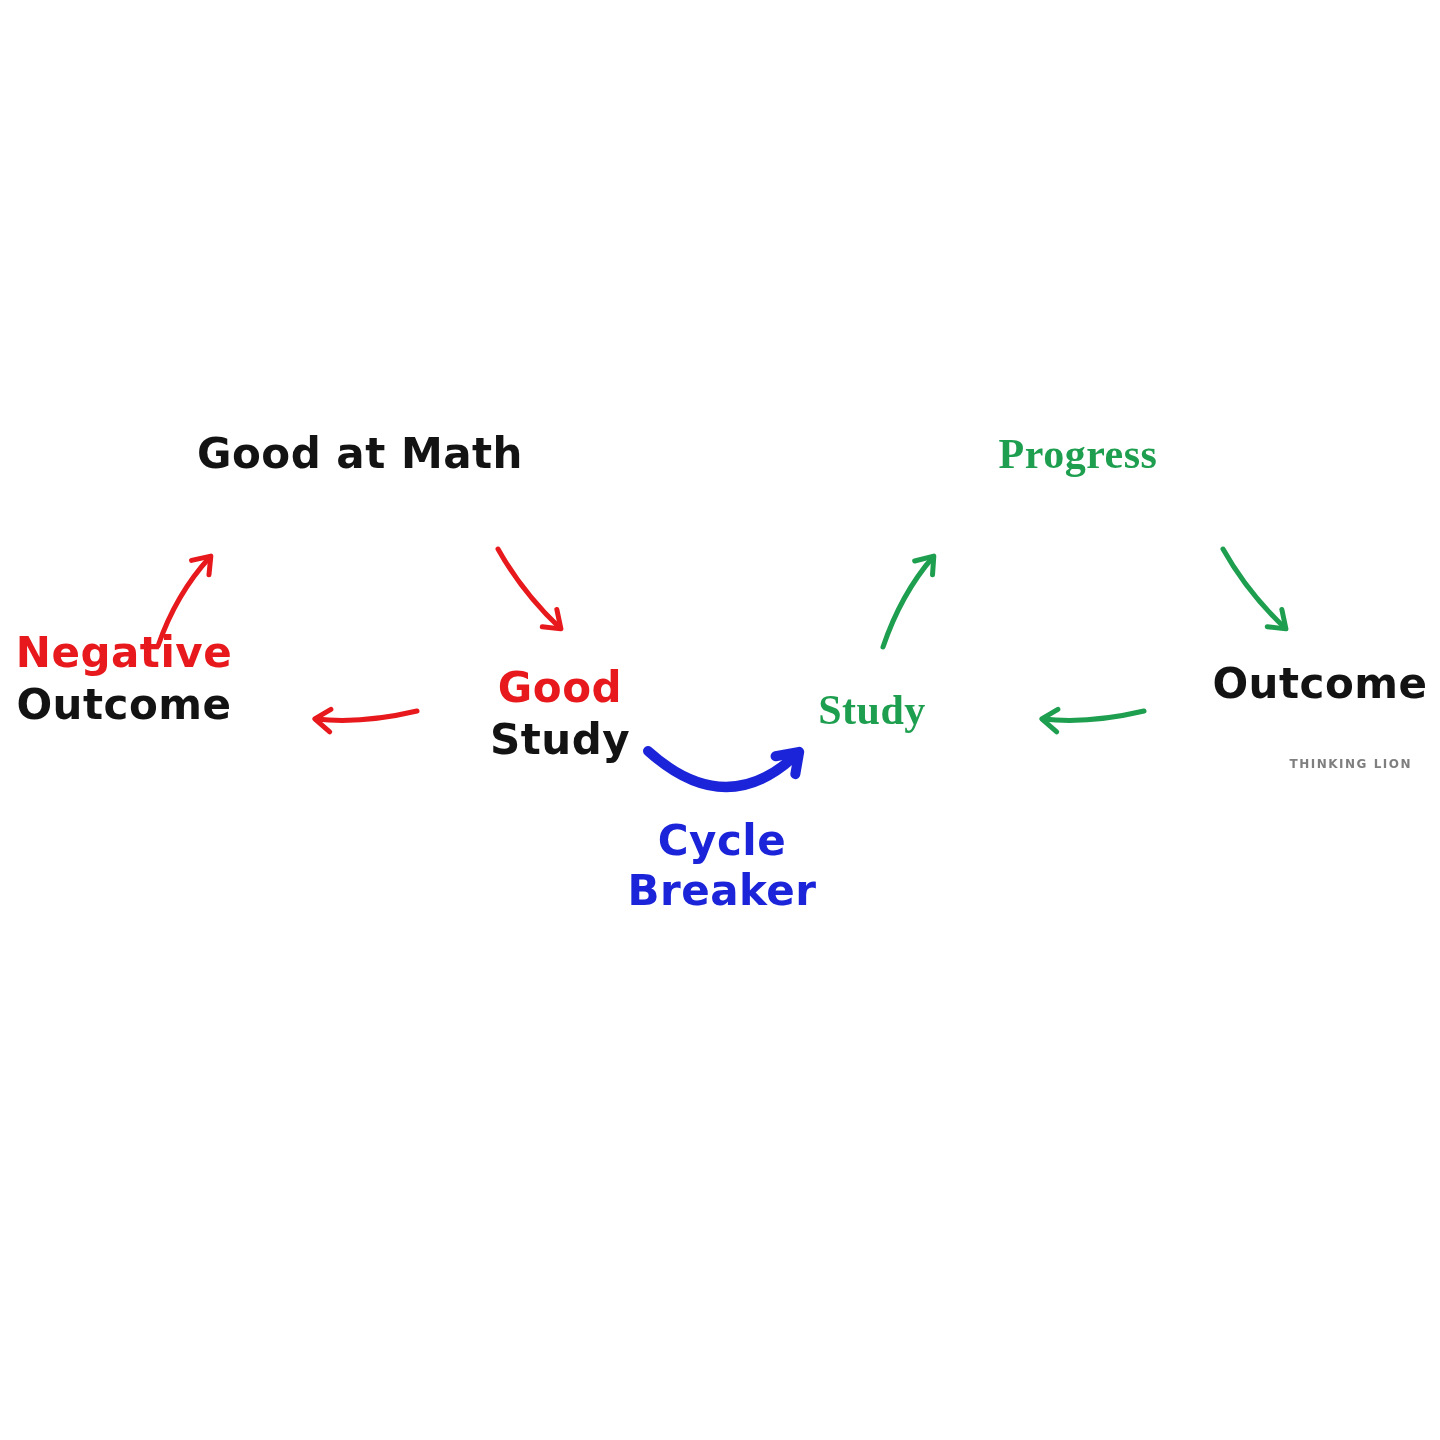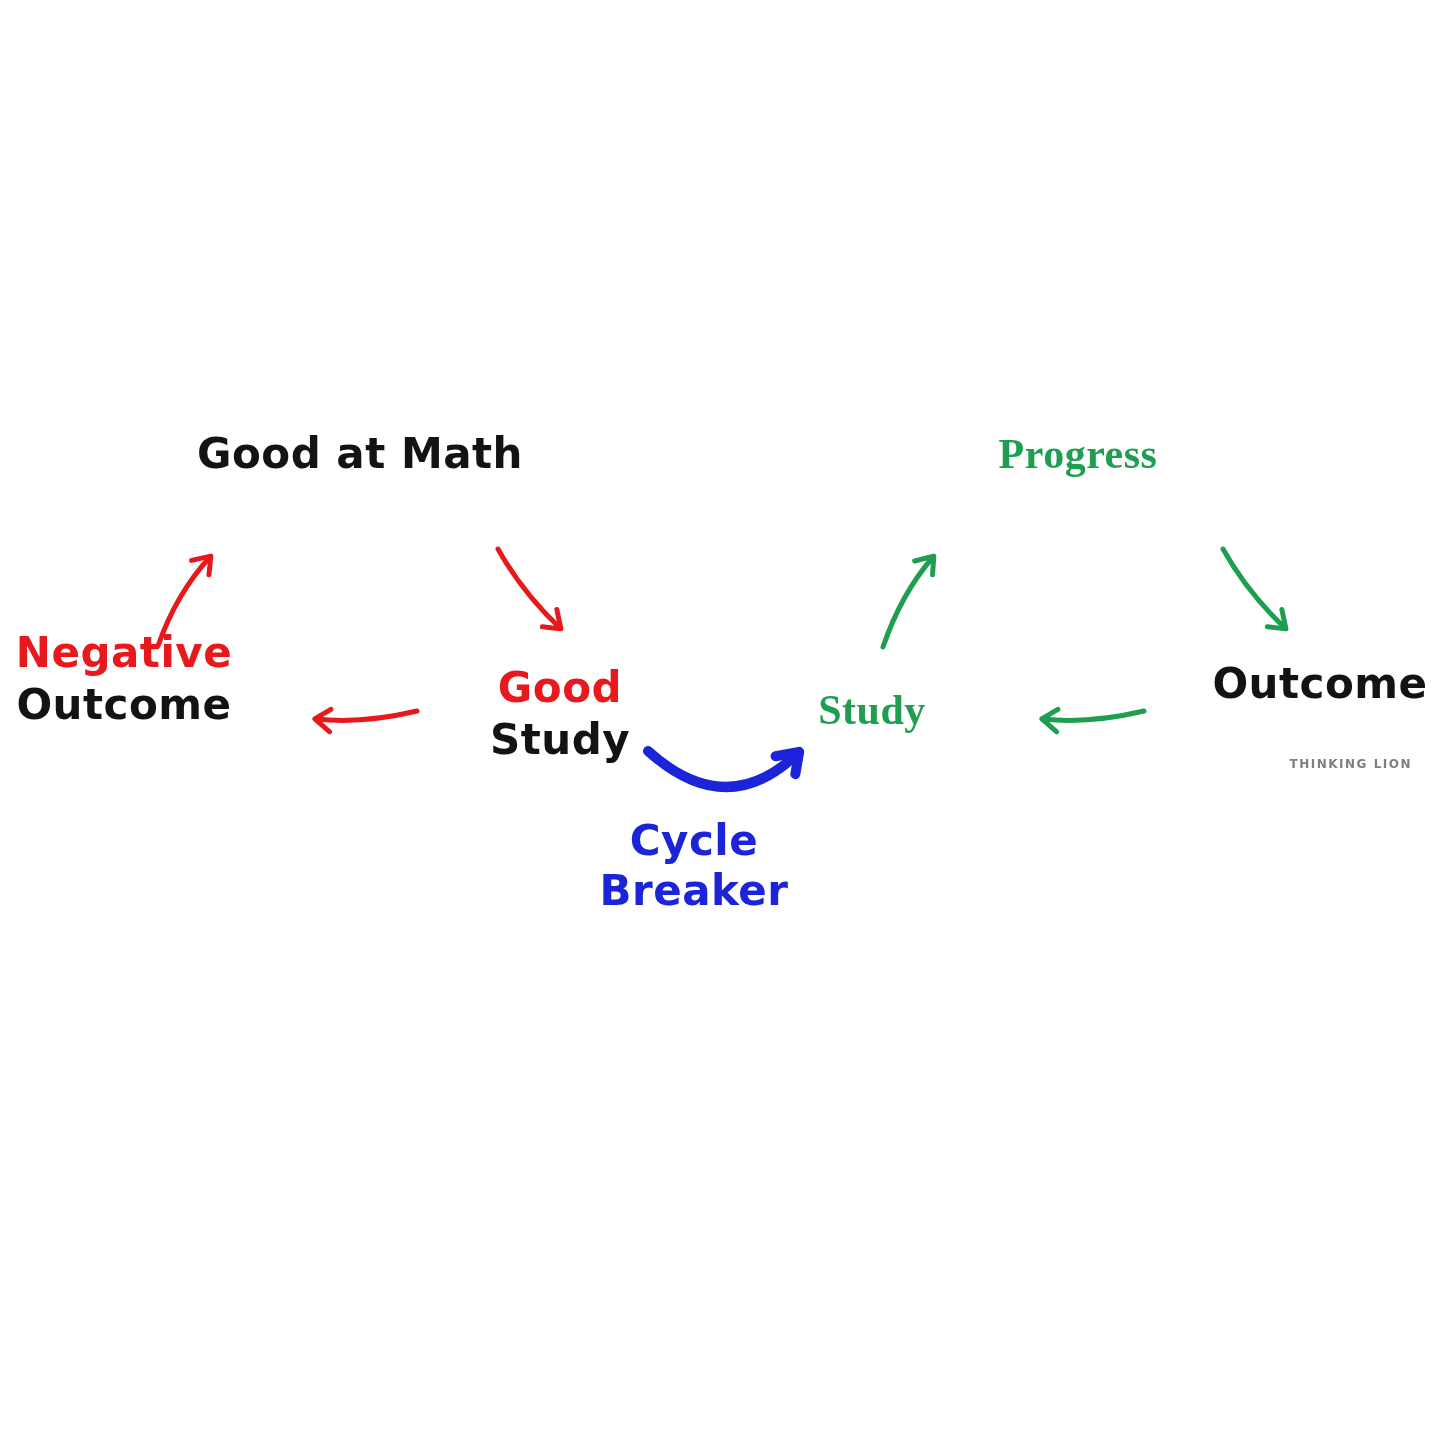--- a/index.html
+++ b/index.html
@@ -105,18 +105,18 @@
   <div class="node" style="left:872px; top:684px">
     <span class="line t-green">Study</span>
   </div>
 
   <div class="node" style="left:1320px; top:658px">
     <span class="line t-black">Outcome</span>
   </div>
 
   <div class="watermark" style="right:28px; top:756px">THINKING LION</div>
 
-  <div class="node" style="left:694px; top:816px; line-height:50px">
+  <div class="node" style="left:722px; top:816px; line-height:50px">
     <span class="line t-blue">Cycle</span>
     <span class="line t-blue">Breaker</span>
   </div>
 
 </div>
 
 </body></html>

